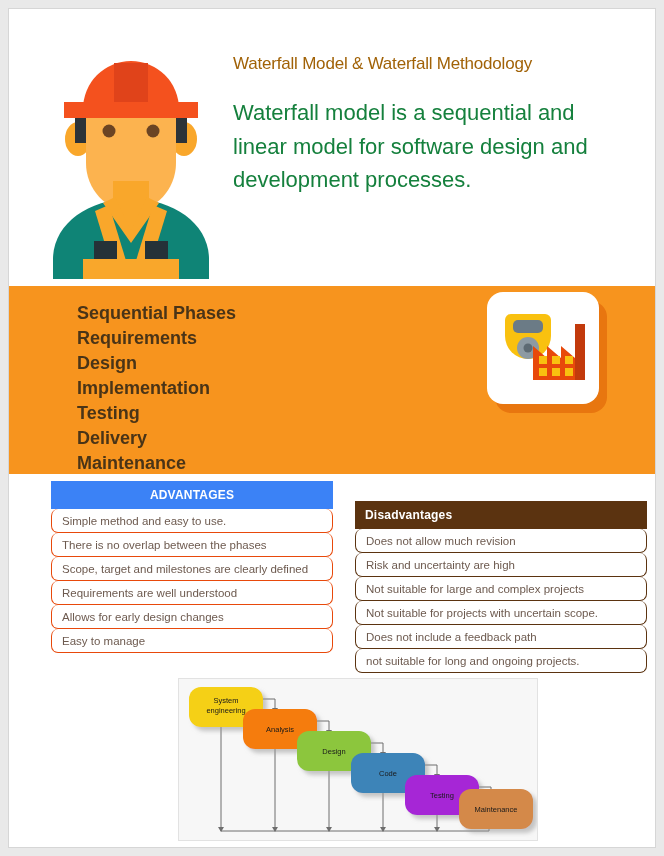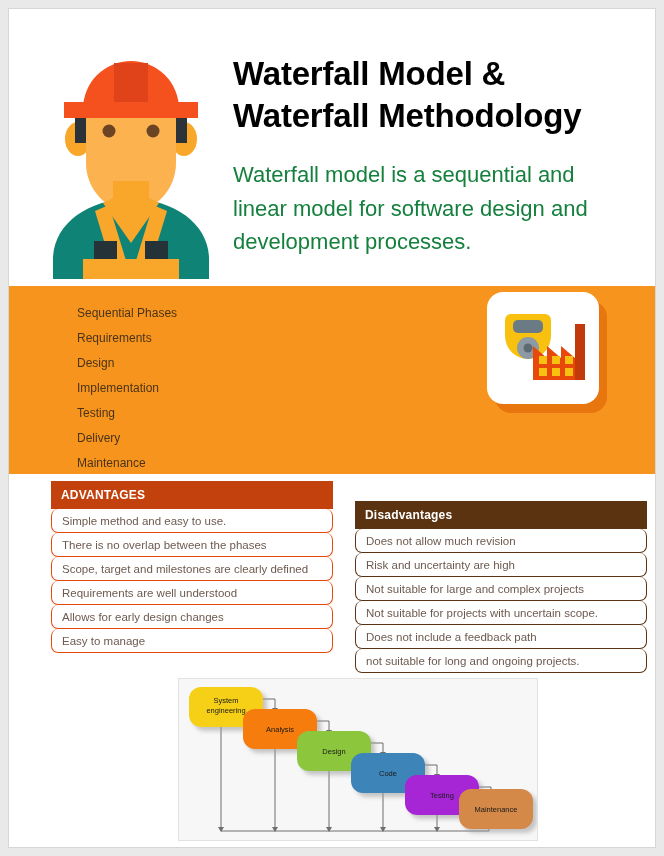--- a/index.html
+++ b/index.html
@@ -41,23 +41,23 @@
   }
 
   .hero-text {
     position: absolute;
     left: 224px;
     top: 44px;
     width: 400px;
   }
 
   .hero-title {
-    font-size: 33px;
-    font-weight: bold;
-    color: #000000;
+    font-size: 17px;
+    font-weight: normal;
+    color: #a16207;
     line-height: 1.26;
     letter-spacing: -0.2px;
   }
 
   .hero-sub {
     margin-top: 22px;
     font-size: 22px;
     color: #15803d;
     line-height: 1.52;
   }
@@ -73,22 +73,22 @@
   }
 
   .phase-list {
     position: absolute;
     left: 68px;
     top: 15px;
     list-style: none;
   }
 
   .phase-list li {
-    font-size: 12px;
-    font-weight: normal;
+    font-size: 18px;
+    font-weight: bold;
     color: #4a3417;
     line-height: 25px;
     white-space: nowrap;
   }
 
   .icon-card-shadow {
     position: absolute;
     left: 486px;
     top: 292px;
     width: 112px;
@@ -128,21 +128,21 @@
 
   .tbl-header {
     height: 28px;
     line-height: 28px;
     padding: 0 10px;
     color: #ffffff;
     font-size: 12px;
     font-weight: bold;
     letter-spacing: 0.2px;
   }
-  .tbl-header.adv { background: #c2410c; }
+  .tbl-header.adv { background: #3b82f6; text-align: center; }
   .tbl-header.dis { background: #5b3310; margin-top: 20px; }
 
   .tbl-row {
     height: 24px;
     line-height: 24px;
     padding: 0 10px;
     font-size: 11.5px;
     color: #6d5a4f;
     background: #ffffff;
     white-space: nowrap;

